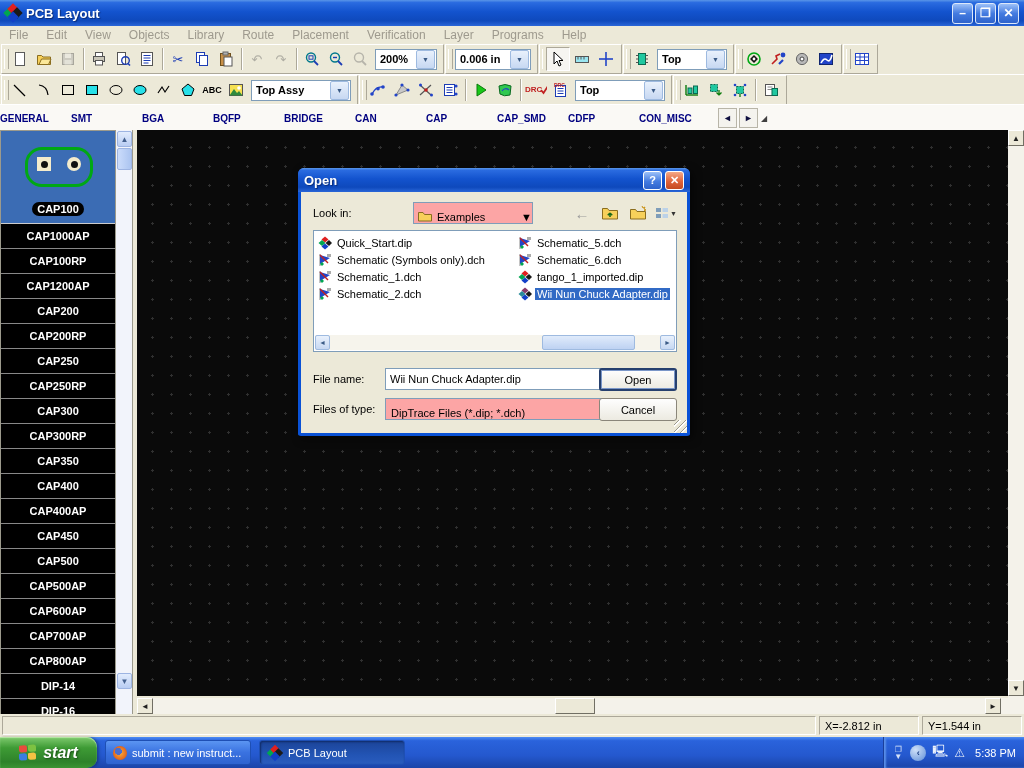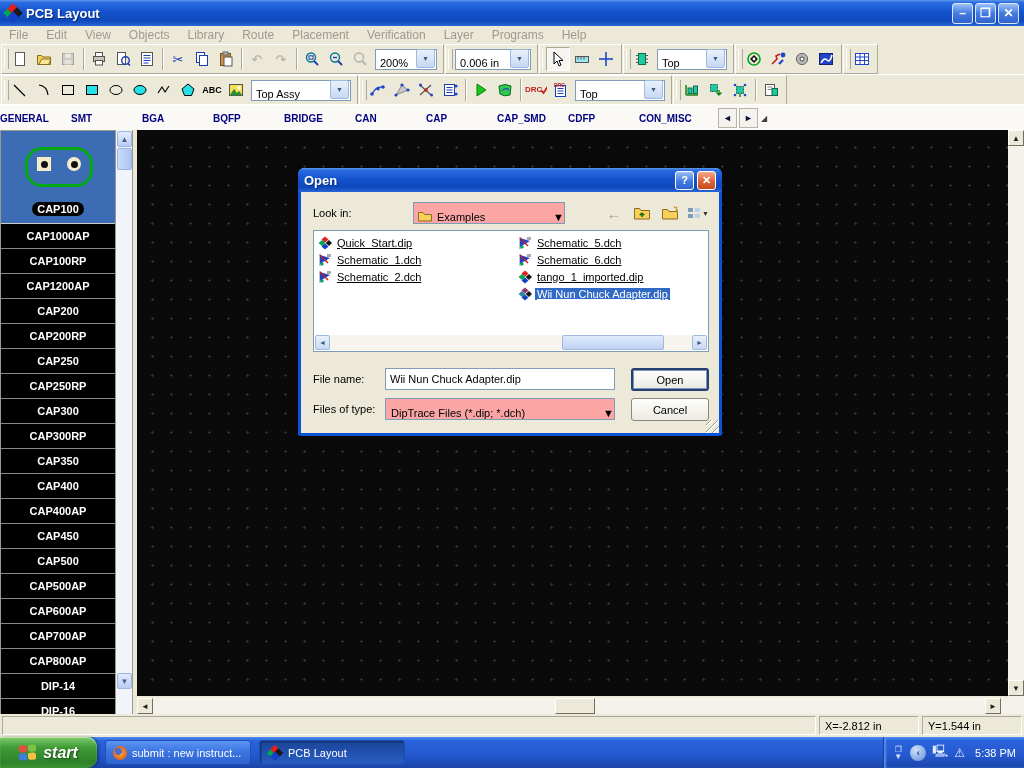--- a/index.html
+++ b/index.html
@@ -33,22 +33,22 @@
   .grp::before{content:"";position:absolute;left:2px;top:4px;bottom:4px;width:3px;
     border-left:1px solid #fff;border-right:1px solid #ACA899;}
   .tbtn{width:24px;height:24px;display:flex;align-items:center;justify-content:center;border:1px solid transparent;box-sizing:border-box;}
   .tbtn.pressed{border-color:#ACA899 #FFF #FFF #ACA899;background:#F6F5F1;}
   .tbtn.disabled{opacity:.40;filter:grayscale(1);}
   .tbtn svg{display:block;}
   .sep{width:7px;height:22px;position:relative;}
   .sep::after{content:"";position:absolute;left:3px;top:0;bottom:0;border-left:1px solid #ACA899;border-right:1px solid #fff;}
   .glyph{font-size:13px;color:#1C3CB4;}
   .glyph.gray{color:#555;}
-  .combo{height:21px;background:#fff;border:1px solid #7F9DB9;display:flex;align-items:flex-end;font-size:11px;color:#000;
-    padding-left:4px;box-sizing:border-box;margin:0 3px;}
+  .combo{height:21px;background:#fff;border:1px solid #7F9DB9;display:flex;align-items:center;font-size:11px;color:#000;
+    padding-left:4px;box-sizing:border-box;margin:0 3px;font-weight:bold;}
   .combo .cval{flex:1;white-space:nowrap;overflow:hidden;}
   .combo .carrow{width:17px;height:17px;margin:1px;background:linear-gradient(#E9F1FC,#C7D8F2);border:1px solid #9EBAE0;border-radius:2px;
     display:flex;align-items:center;justify-content:center;font-size:7px;color:#3A5A86;}
   .drc-red{font-size:8px;font-weight:bold;color:#C02020;line-height:8px;text-align:center;}
 
   
   .tabstrip{position:absolute;left:0;top:104px;width:1024px;height:26px;background:#FAF9F5;
     border-top:1px solid #fff;border-bottom:1px solid #9C9A8C;display:flex;align-items:center;}
   .tab{width:71px;text-align:left;font-size:10px;font-weight:bold;color:#000080;white-space:nowrap;}
   .tab-arrows{display:flex;margin-left:8px;gap:2px;}
@@ -111,21 +111,21 @@
   .tb-dt .dt-logo{transform:scale(.85);}
   .tray{margin-left:auto;height:31px;display:flex;align-items:center;gap:6px;padding:0 8px 0 10px;
     background:linear-gradient(180deg,#4E8DF5 0%,#2A63DC 12%,#2458CE 60%,#1B44A8 100%);border-left:1px solid #1A3F9C;box-shadow:inset 2px 0 2px #5A8FE8;}
   .tray-chev{width:16px;height:16px;border-radius:50%;background:radial-gradient(circle at 35% 30%,#CFE0F8,#5E8ED8);
     color:#1A3C80;font-size:9px;font-weight:bold;display:flex;align-items:center;justify-content:center;}
   .tray-glyph{font-size:12px;color:#ECF2FC;}
   .tray-mini{display:flex;flex-direction:column;align-items:center;line-height:7px;color:#D8E4F8;font-size:8px;margin-right:2px;}
   .tray-time{color:#fff;font-size:11px;margin-left:4px;}
 
   
-  .dialog{position:absolute;left:298px;top:168px;width:424px;height:268px;background:#ECE9D8;
+  .dialog{position:absolute;left:298px;top:168px;width:392px;height:268px;background:#ECE9D8;
     border:3px solid #0A52D6;border-top:none;border-radius:6px 6px 3px 3px;box-sizing:border-box;box-shadow:3px 3px 8px rgba(0,0,0,.55);}
   .dlg-title{height:24px;margin:0 -3px;border-radius:6px 6px 0 0;
     background:linear-gradient(180deg,#5A96E8 0%,#2A6BE0 10%,#1353CE 45%,#0E49BC 80%,#2A66D8 100%);
     display:flex;align-items:center;padding:0 6px;box-sizing:border-box;}
   .dlg-title .dtext{flex:1;color:#fff;font-weight:bold;font-size:13px;text-shadow:1px 1px 1px #0A2C78;}
   .dlg-btn{width:19px;height:19px;margin-left:3px;border-radius:3px;border:1px solid #fff;color:#fff;font-weight:bold;font-size:11px;
     line-height:17px;text-align:center;box-sizing:border-box;}
   .dlg-help{background:linear-gradient(180deg,#9CC0F8,#447BE0 55%,#2E63CC);}
   .dlg-close{background:linear-gradient(180deg,#F4A988,#E0633A 55%,#C44A20);}
   .dlg-body{position:relative;height:241px;}
@@ -134,21 +134,21 @@
   .lbl{width:72px;flex:none;}
   .dcombo{height:22px;background:#fca5a5;border:1px solid #7F9DB9;display:flex;align-items:flex-end;padding-left:3px;box-sizing:border-box;}
   .dcombo .cval{flex:1;font-size:11px;white-space:nowrap;}
   .lookin .dcombo{width:218px;}
   .navbtns{display:flex;align-items:center;gap:6px;margin-left:10px;}
   .navbtn{width:22px;height:22px;display:flex;align-items:center;justify-content:center;}
   .file-list{position:absolute;left:12px;right:10px;top:38px;height:122px;background:#fff;border:1px solid #7F9DB9;box-sizing:border-box;}
   .fl-col{position:absolute;top:3px;}
   .fl-c1{left:4px;width:198px;} .fl-c2{left:204px;width:190px;}
   .frow{height:17px;display:flex;align-items:center;gap:3px;font-size:11px;color:#000;white-space:nowrap;}
-  .frow .fname{padding:0 2px;text-decoration:underline;}
+  .frow .fname{padding:0 2px;}
   .frow.selected .fname{background:#316AC5;color:#fff;}
   .fl-hscroll{position:absolute;left:1px;right:1px;bottom:1px;height:15px;background:#F6F4EC;}
   .flsb{position:absolute;top:0;width:15px;height:15px;background:linear-gradient(#E9F1FC,#C7D8F2);border:1px solid #9EBAE0;border-radius:2px;
     display:flex;align-items:center;justify-content:center;font-size:7px;color:#3A5A86;box-sizing:border-box;}
   .fl-thumb{position:absolute;top:0;left:63%;width:26%;height:15px;background:linear-gradient(#E0EBFB,#BED2F2);border:1px solid #9EBAE0;border-radius:2px;box-sizing:border-box;}
   .fnrow{left:12px;top:176px;height:22px;right:10px;}
   .ftrow{left:12px;top:206px;height:22px;right:10px;}
   .txtinput{width:230px;height:22px;border:1px solid #7F9DB9;background:#fff;font-family:"Liberation Sans",sans-serif;font-size:11px;padding:0 4px;box-sizing:border-box;}
   .ftrow .dcombo{width:230px;}
   .dlg-pushbtn{position:absolute;right:10px;width:78px;height:23px;background:linear-gradient(#FEFEFE,#ECEAE1);
@@ -701,20 +701,30 @@
               <span class="fname">Quick_Start.dip</span>
             </div>
           <div class="frow">
               <svg class="fico" width="14" height="14">
                 <line x1="2" y1="1" x2="2" y2="13" stroke="#888"></line>
                 <polygon points="2,2 12,5 2,11" fill="#2244C8"></polygon>
                 <line x1="2" y1="2" x2="10" y2="10" stroke="#C02020" stroke-width="1.4"></line>
                 <polygon points="4,9 6,11 4,13 2,11" fill="#00A651"></polygon>
                 <rect x="9" y="1" width="4" height="3" fill="#AAA"></rect>
               </svg>
+              <span class="fname">Schematic (Symbols only).dch</span>
+            </div>
+          <div class="frow">
+              <svg class="fico" width="14" height="14">
+                <line x1="2" y1="1" x2="2" y2="13" stroke="#888"></line>
+                <polygon points="2,2 12,5 2,11" fill="#2244C8"></polygon>
+                <line x1="2" y1="2" x2="10" y2="10" stroke="#C02020" stroke-width="1.4"></line>
+                <polygon points="4,9 6,11 4,13 2,11" fill="#00A651"></polygon>
+                <rect x="9" y="1" width="4" height="3" fill="#AAA"></rect>
+              </svg>
               <span class="fname">Schematic_1.dch</span>
             </div>
           <div class="frow">
               <svg class="fico" width="14" height="14">
                 <line x1="2" y1="1" x2="2" y2="13" stroke="#888"></line>
                 <polygon points="2,2 12,5 2,11" fill="#2244C8"></polygon>
                 <line x1="2" y1="2" x2="10" y2="10" stroke="#C02020" stroke-width="1.4"></line>
                 <polygon points="4,9 6,11 4,13 2,11" fill="#00A651"></polygon>
                 <rect x="9" y="1" width="4" height="3" fill="#AAA"></rect>
               </svg>

